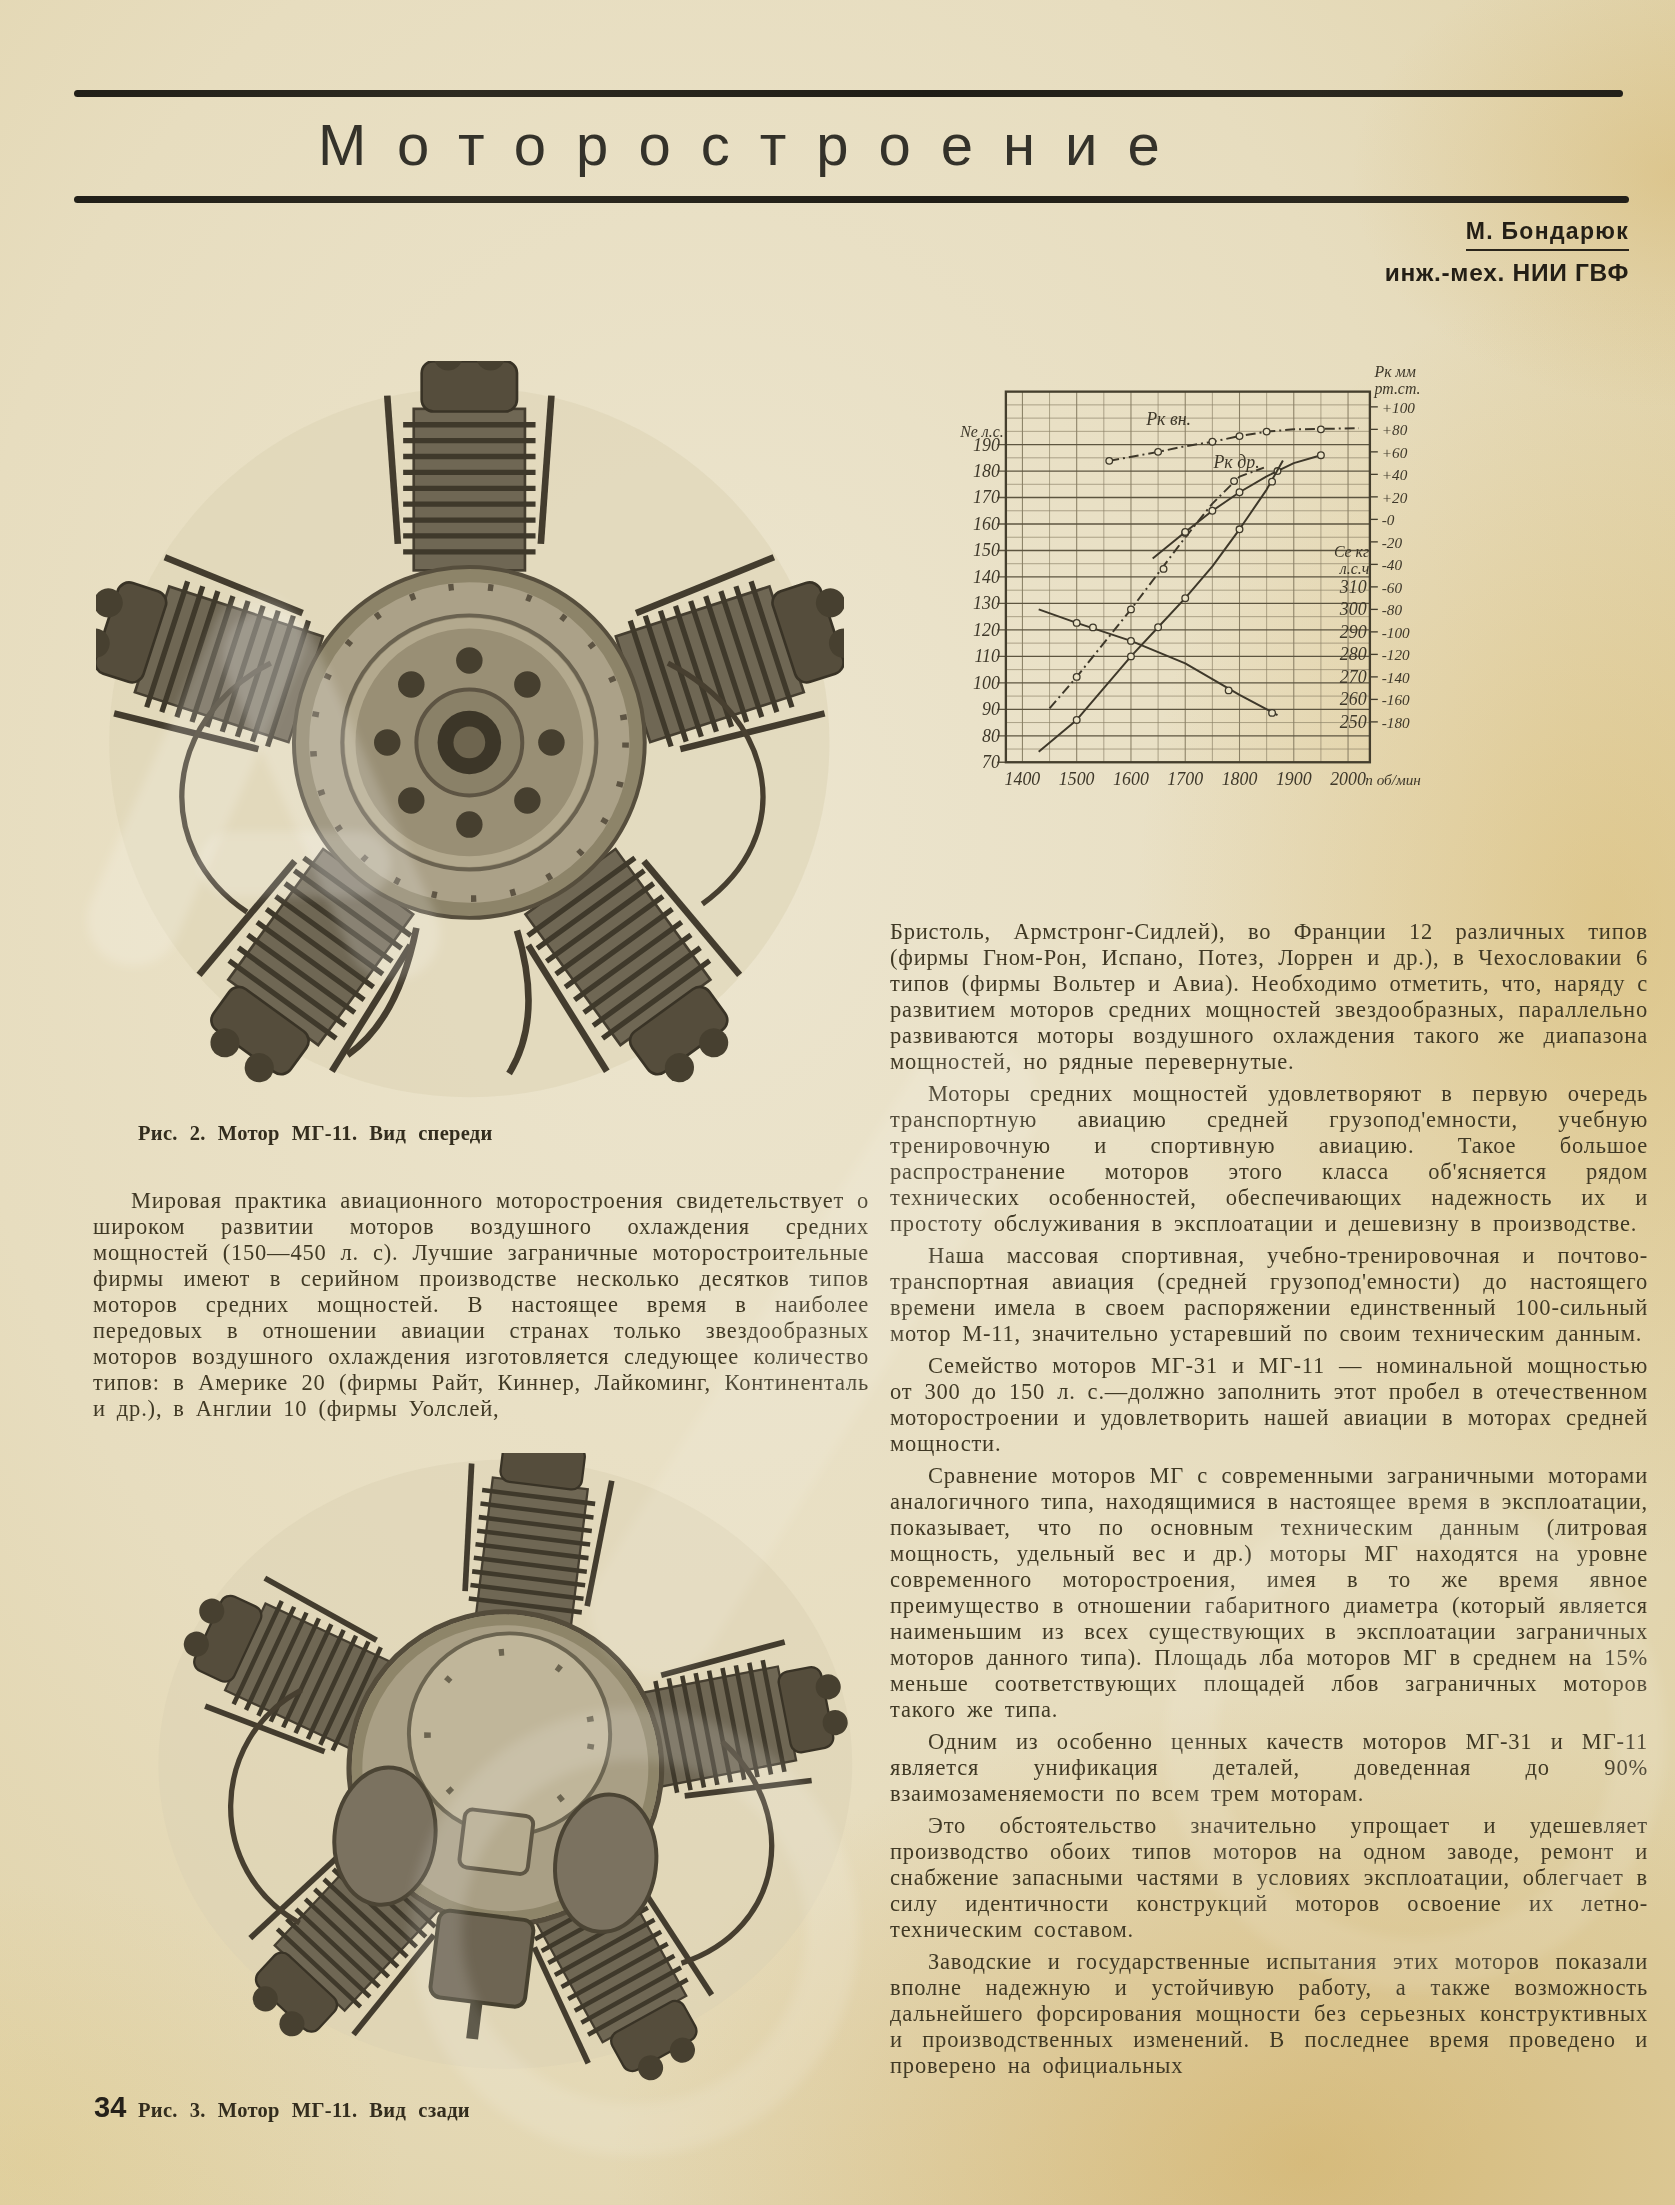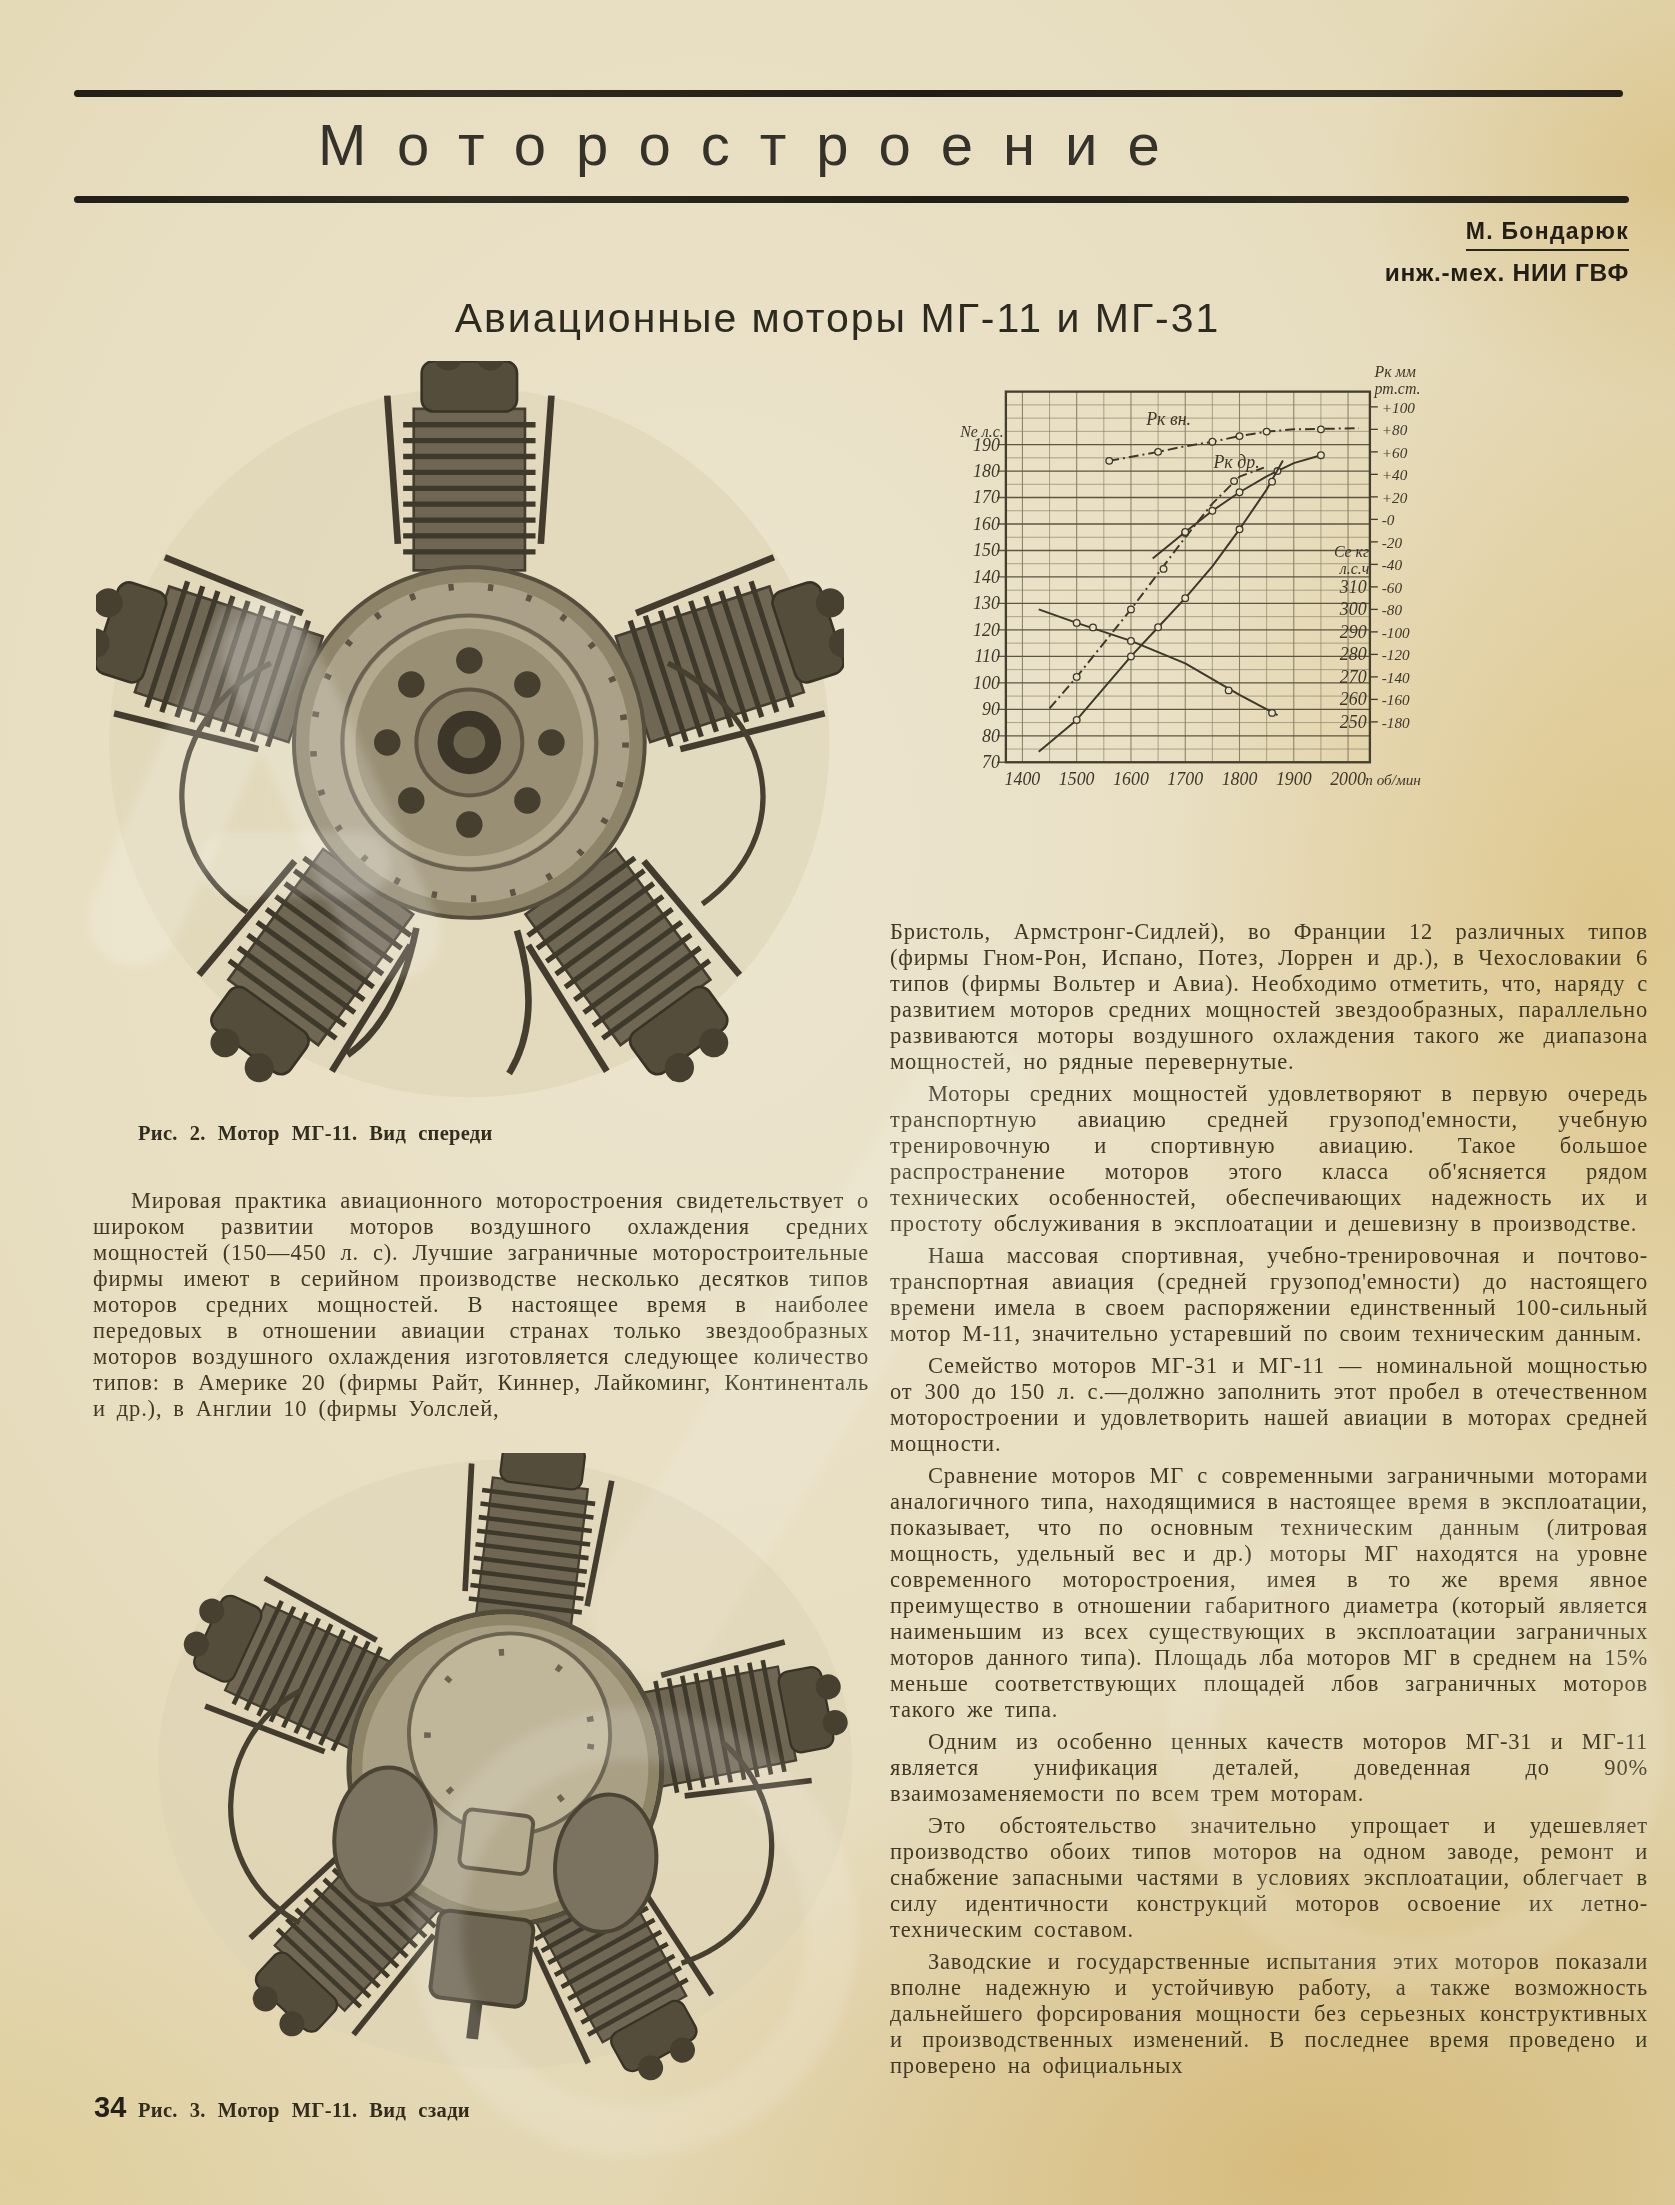--- a/index.html
+++ b/index.html
@@ -50,21 +50,20 @@
 
   <div class="abs rule" style="left:74px;top:90px;width:1549px;"></div>
   <div class="abs header-title" style="left:318px;top:111px;text-align:center;">Моторостроение</div>
   <div class="abs rule" style="left:74px;top:196px;width:1555px;"></div>
 
   <div class="abs byline" style="right:46px;top:218px;">
     <div><span class="name">М. Бондарюк</span></div>
     <div class="role">инж.-мех. НИИ ГВФ</div>
   </div>
 
-  <div class="abs article-title" style="left:0;right:0;top:295px;">Авиационные моторы МГ-11 и МГ-31</div>
 
   <svg class="abs" style="left:96px;top:361px;width:748px;height:755px;" viewBox="0 0 565 570">
     <defs>
       <g id="cylA">
         <line x1="-54" y1="-150" x2="-62" y2="-262" stroke="#433c2e" stroke-width="5"></line>
         <line x1="54" y1="-150" x2="62" y2="-262" stroke="#433c2e" stroke-width="5"></line>
         <rect x="-42" y="-252" width="84" height="122" fill="#6f6754" stroke="#453e30" stroke-width="2"></rect>
         <path d="M-50 -240H50M-50 -228H50M-50 -216H50M-50 -204H50M-50 -192H50M-50 -180H50M-50 -168H50M-50 -156H50M-50 -144H50" stroke="#3f392b" stroke-width="4" fill="none"></path>
         <rect x="-36" y="-288" width="72" height="38" rx="9" fill="#554d3c" stroke="#393326" stroke-width="2"></rect>
         <circle cx="-16" cy="-292" r="11" fill="#474030"></circle>

